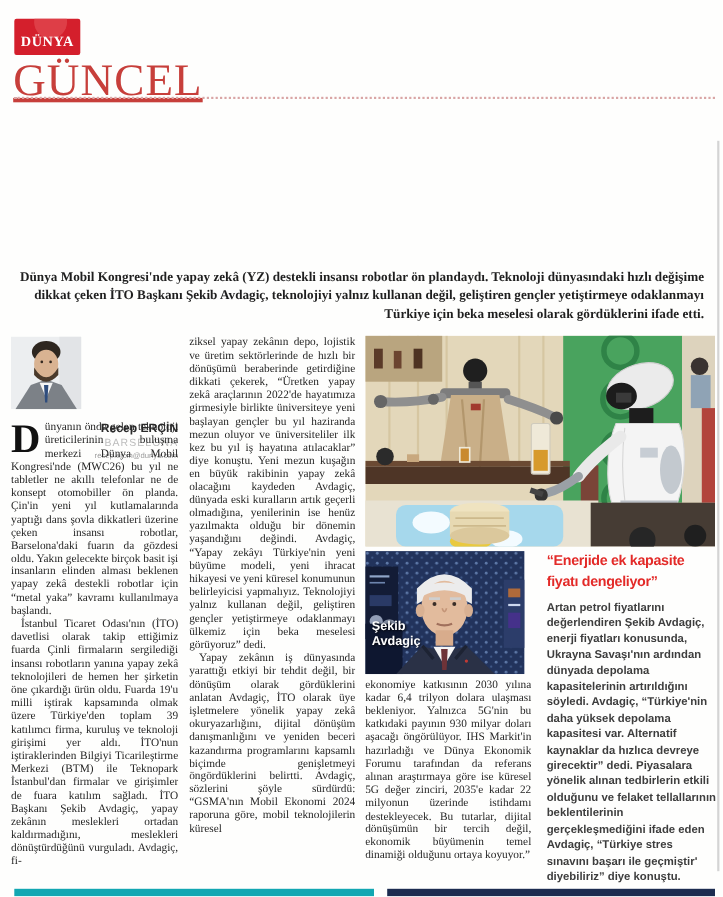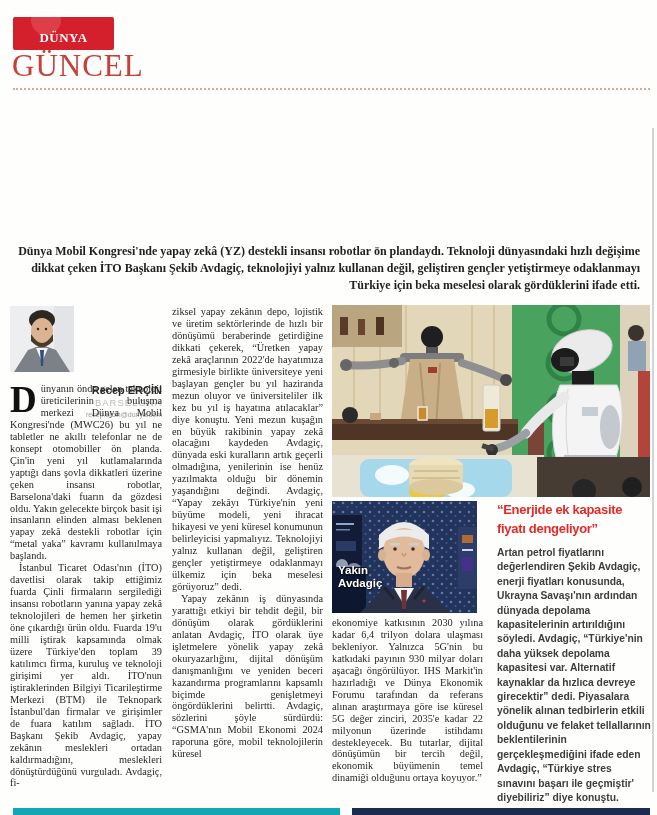--- a/index.html
+++ b/index.html
@@ -2,27 +2,27 @@
 <html lang="tr"><head>
 <meta charset="utf-8">
 <style>
   html,body{margin:0;padding:0;}
   body{background:#ffffff;}
   .page{position:relative;width:657px;height:815px;background:#fefefd;overflow:hidden;
         font-family:"Liberation Serif", serif;color:#1c1c1c;}
 
   
   .logo-box{position:absolute;left:13px;top:17px;width:60px;height:33px;background:#d41f2c;
-            border-radius:2px;overflow:hidden;padding-left:41px;}
+            border-radius:2px;overflow:hidden;}
   .logo-globe{position:absolute;left:18px;top:-12px;width:30px;height:30px;border-radius:50%;
               background:#e14a50;opacity:.75;}
   .logo-text{position:absolute;left:0;right:0;bottom:4px;text-align:center;color:#fff;
              font-family:"Liberation Serif",serif;font-weight:bold;font-size:13px;letter-spacing:.5px;}
   .section-title{position:absolute;left:12px;top:48px;font-family:"Liberation Serif",serif;
-                 font-size:31px;color:#c73f3b;letter-spacing:1px;}
+                 font-size:41px;color:#c73f3b;letter-spacing:1px;text-decoration:underline;}
   .dotted-rule{position:absolute;left:13px;top:88px;width:637px;border-top:2px dotted #d9a6a6;}
 
   
   .headline{position:absolute;left:0;top:112px;width:657px;text-align:center;
             font-family:"Liberation Sans",sans-serif;font-weight:bold;color:#161616;
             font-size:56px;line-height:60px;letter-spacing:-2.5px;}
   .lede{position:absolute;left:1px;top:243px;width:639px;text-align:right;
         font-family:"Liberation Serif",serif;font-weight:bold;font-size:12px;
         line-height:16.8px;color:#1f1f1f;}
 
@@ -238,21 +238,21 @@
       <path d="M65,66 Q72,69 79,66" stroke="#a0705c" stroke-width="2" fill="none"></path>
       <rect x="64" y="72" width="16" height="14" fill="#d8ac8c"></rect>
       <path d="M28,112 L52,86 Q72,94 92,86 L118,112 Z" fill="#2a3146"></path>
       <path d="M52,86 L62,98 M92,86 L82,98" stroke="#1d2333" stroke-width="3"></path>
       <polygon points="62,87 82,87 72,104" fill="#f6f6f6"></polygon>
       <polygon points="69,89 75,89 74,108 70,108" fill="#6e3338"></polygon>
       <circle cx="92" cy="100" r="1.5" fill="#c03a34"></circle>
     </svg>
   </div>
   <div class="photo-caption">
-    <div>Yakın</div>
+    <div>Şekib</div>
     <div>Avdagiç</div>
   </div>
 
   <div class="col col3">
     <p>ekonomiye katkısının 2030 yılına kadar 6,4 trilyon dolara ulaşması bekleniyor. Yalnızca 5G'nin bu katkıdaki payının 930 milyar doları aşacağı öngörülüyor. IHS Markit'in hazırladığı ve Dünya Ekonomik Forumu tarafından da referans alınan araştırmaya göre ise küresel 5G değer zinciri, 2035'e kadar 22 milyonun üzerinde istihdamı destekleyecek. Bu tutarlar, dijital dönüşümün bir tercih değil, ekonomik büyümenin temel dinamiği olduğunu ortaya koyuyor.”</p>
   </div>
 
   <div class="sidebar">
     <div class="sidebar-title">“Enerjide ek kapasite fiyatı dengeliyor”</div>
     <div class="sidebar-body">Artan petrol fiyatlarını değerlendiren Şekib Avdagiç, enerji fiyatları konusunda, Ukrayna Savaşı'nın ardından dünyada depolama kapasitelerinin artırıldığını söyledi. Avdagiç, “Türkiye'nin daha yüksek depolama kapasitesi var. Alternatif kaynaklar da hızlıca devreye girecektir” dedi. Piyasalara yönelik alınan tedbirlerin etkili olduğunu ve felaket tellallarının beklentilerinin gerçekleşmediğini ifade eden Avdagiç, “Türkiye stres sınavını başarı ile geçmiştir' diyebiliriz” diye konuştu.</div>

